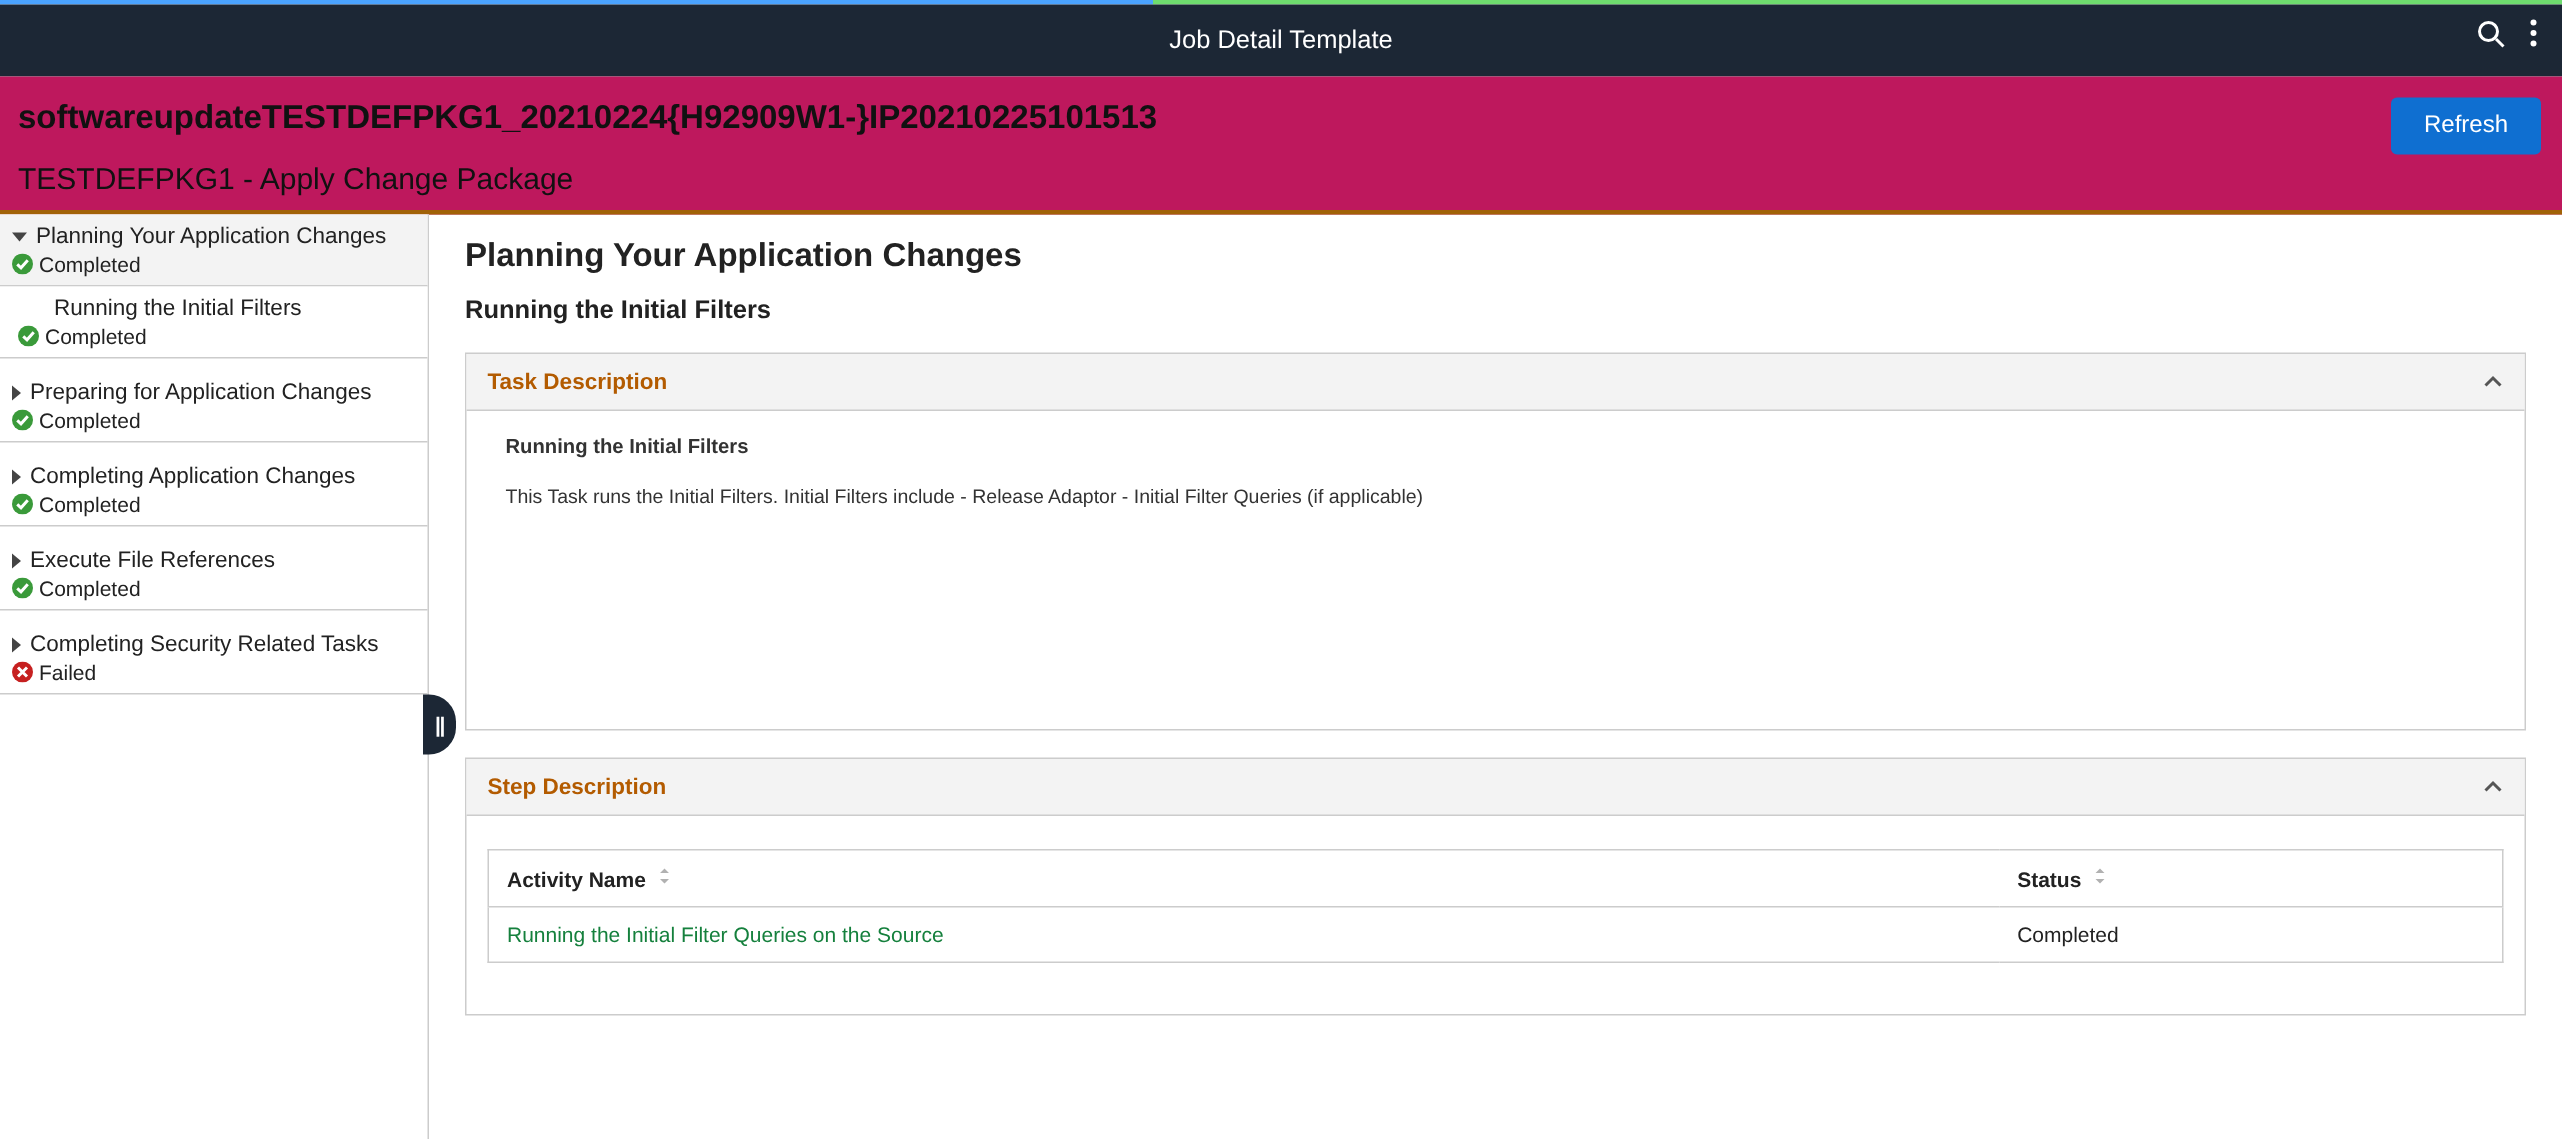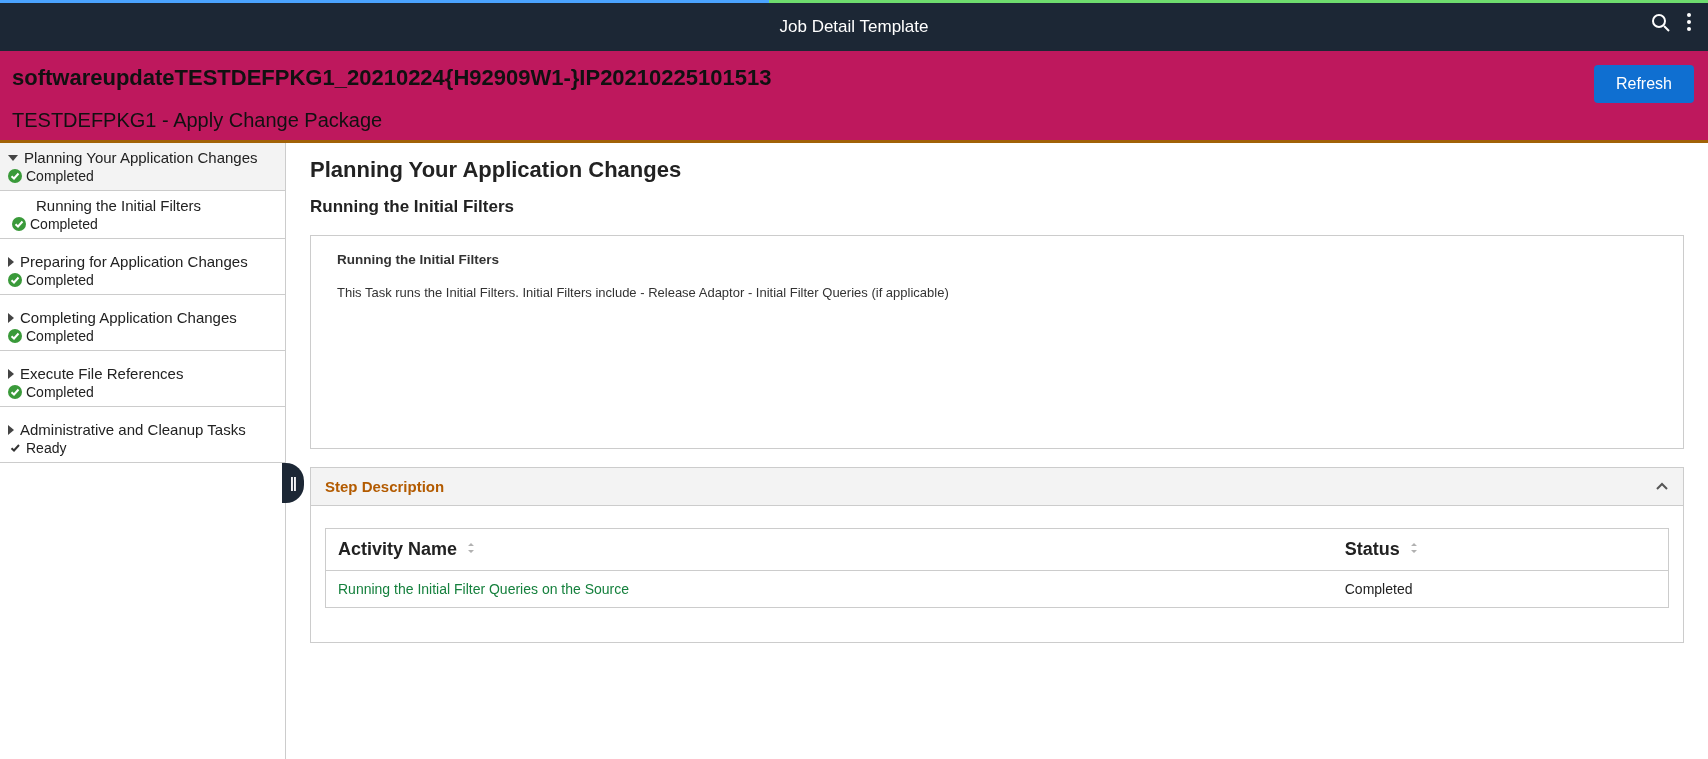--- a/index.html
+++ b/index.html
@@ -165,21 +165,21 @@
 .step-table {
   border: 1px solid #ccc;
   width: 100%;
   border-collapse: collapse;
 }
 .step-table th {
   text-align: left;
   font-weight: bold;
   padding: 10px 12px;
   border-bottom: 1px solid #ccc;
-  font-size: 18px;
+  font-size: 14px;
 }
 .step-table td {
   padding: 10px 12px;
   font-size: 14px;
 }
 .step-table a {
   color: #15803d;
   text-decoration: none;
 }
 .sort-icon {
@@ -325,45 +325,51 @@
         <span>Execute File References</span>
       </div>
       <div class="status-row">
         <svg class="status-icon">
             <use href="#icon-check"></use>
           </svg>
         <span>Completed</span>
       </div>
     </div>
 
-
     <div class="group" style="padding-top:14px;">
       <div class="row">
         <span class="tri-right"></span>
-        <span>Administrative and Cleanup Tasks</span>
+        <span>Completing Security Related Tasks</span>
       </div>
       <div class="status-row">
-        <svg class="status-icon" viewBox="0 0 14 14">
-            <use href="#icon-ready"></use>
-          </svg>
-        <span>Ready</span>
-      </div>
-    </div>
+        <svg class="status-icon">
+            <use href="#icon-fail"></use>
+          </svg>
+        <span>Failed</span>
+      </div>
+    </div>
+
 
   </div>
 
   <div class="collapse-handle">
     <span style="font-weight:bold;letter-spacing:-1px;">||</span>
   </div>
 
   <div class="content">
     <h2>Planning Your Application Changes</h2>
     <h3>Running the Initial Filters</h3>
 
     <div class="panel">
+      <div class="panel-header">
+        <span>Task Description</span>
+        <svg class="chev">
+            <use href="#icon-chev-up"></use>
+          </svg>
+      </div>
       <div class="panel-body">
         <div class="task-name">Running the Initial Filters</div>
         <div>This Task runs the Initial Filters. Initial Filters include - Release Adaptor - Initial Filter Queries (if applicable)</div>
       </div>
     </div>
 
     <div class="panel">
       <div class="panel-header">
         <span>Step Description</span>
         <svg class="chev">

